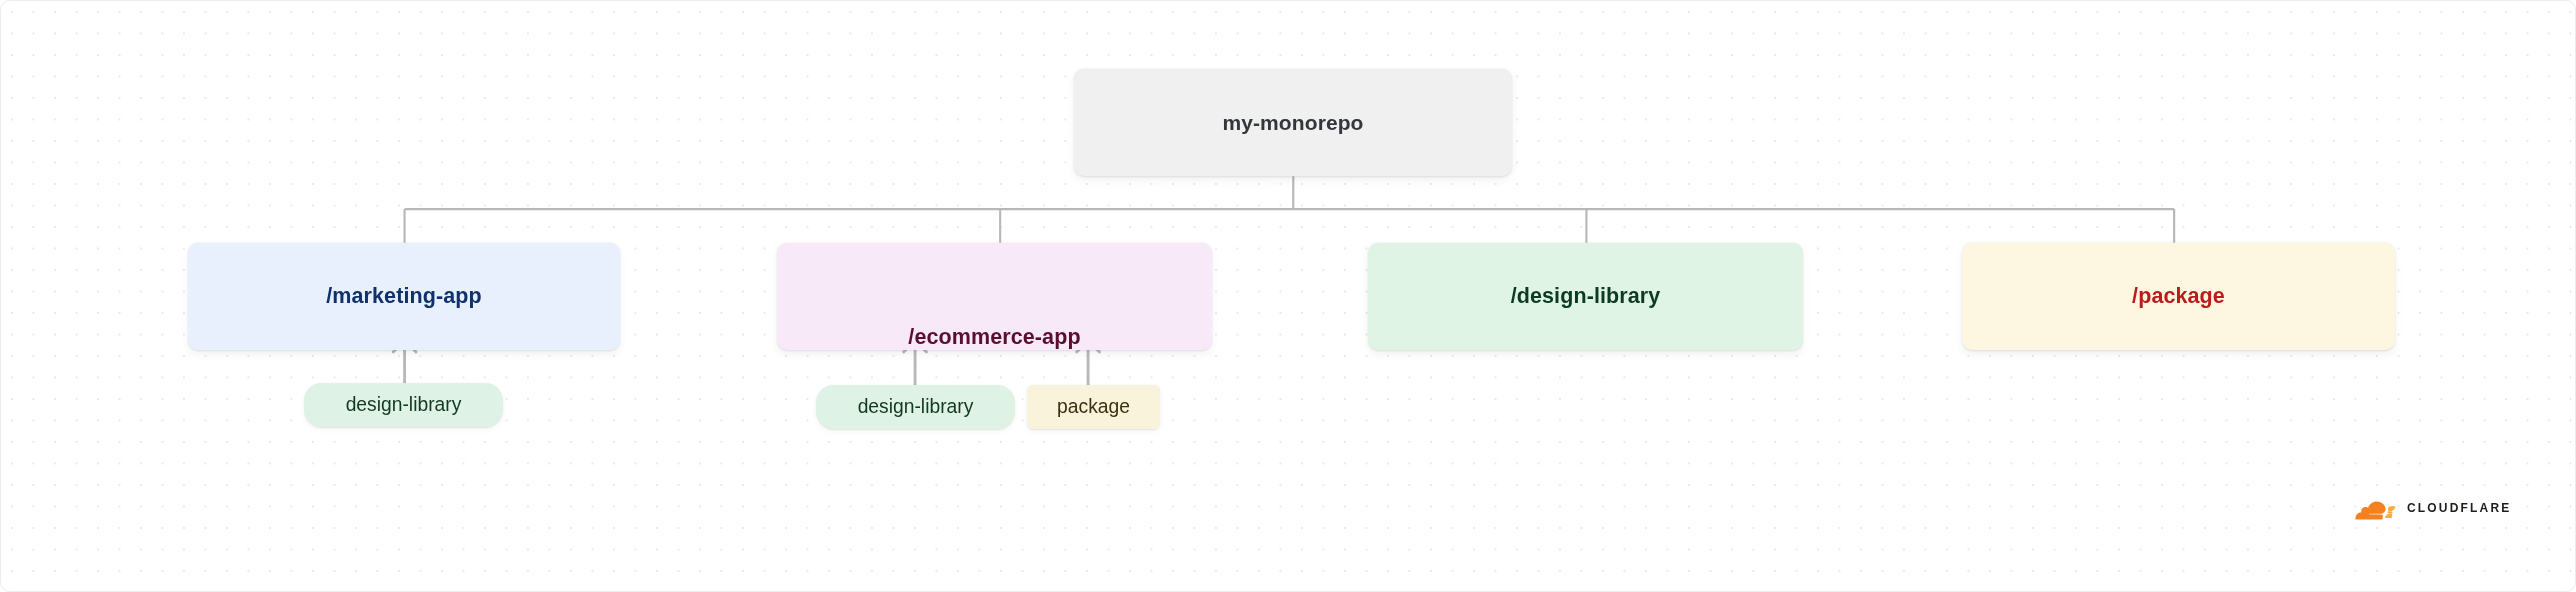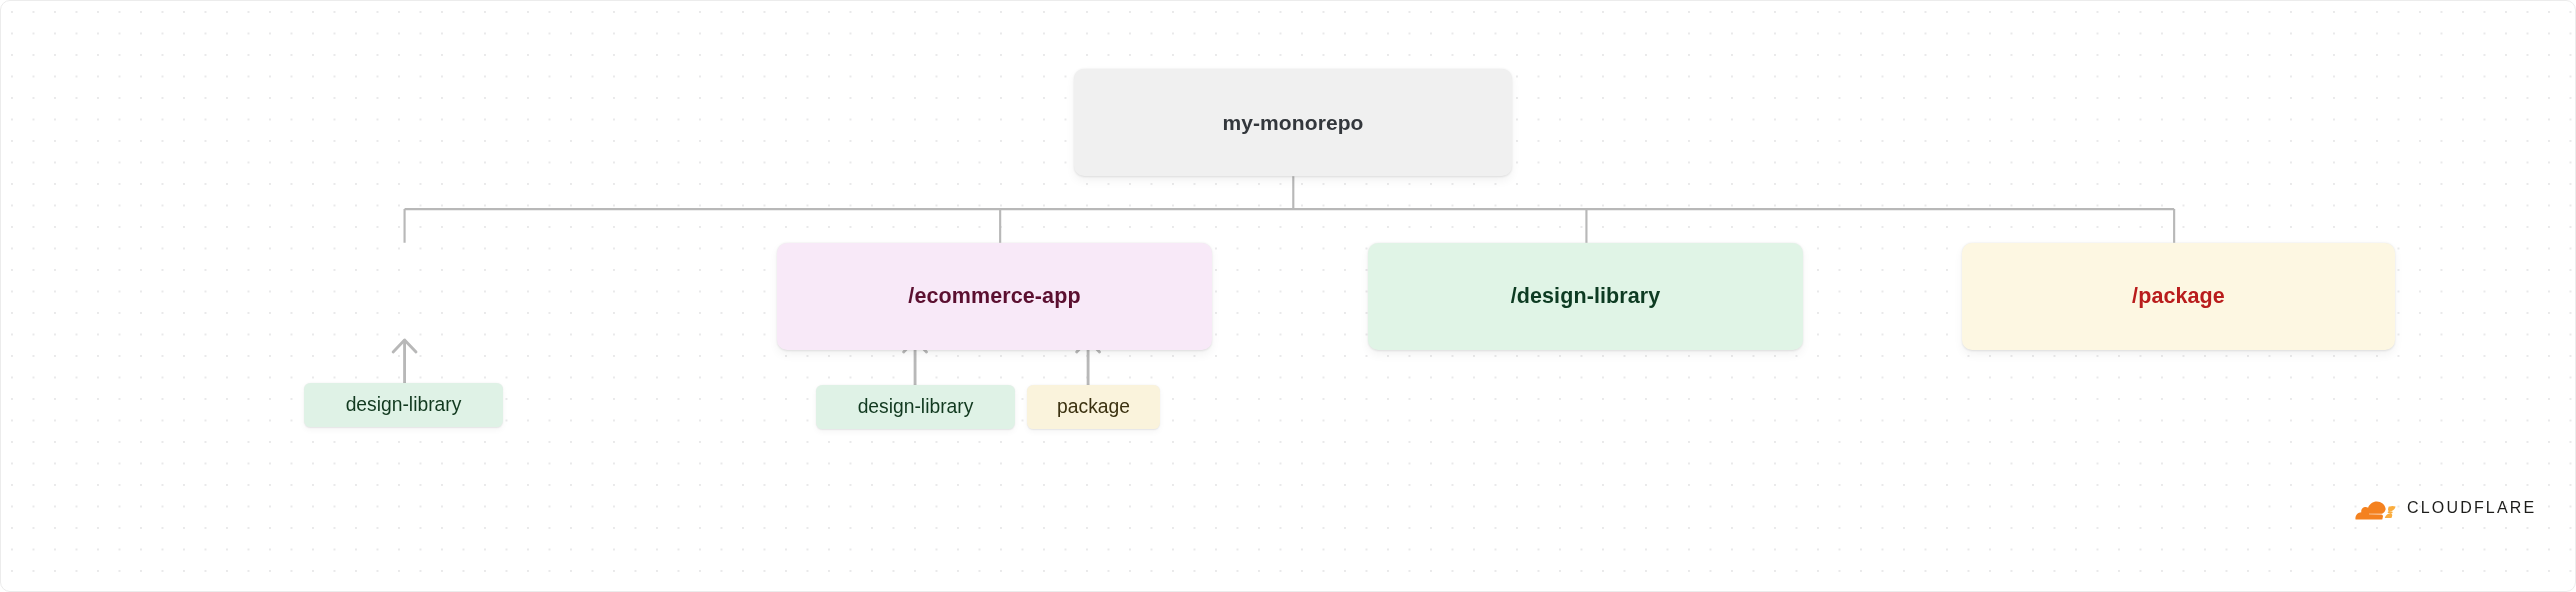--- a/index.html
+++ b/index.html
@@ -48,52 +48,52 @@
     letter-spacing: 0.1px;
     box-shadow: 0 0.7px 2.1px rgba(16,18,22,0.10), 0 4.3px 10px rgba(16,18,22,0.05);
   }
 
   .node-root {
     background: #f0f0f0;
     color: #33373c;
     font-size: 21px;
   }
   .node-blue   { background: #e8f0fd; color: #10316b; font-size: 21.5px; }
-  .node-pink   { background: #f8e9f8; color: #5b0f30; font-size: 21.5px; }
+  .node-pink   { background: #f8e9f8; color: #5b0f30; font-size: 21.5px; align-items: flex-end; }
   .node-green  { background: #e0f4e6; color: #0d3b22; font-size: 21.5px; }
   .node-amber  { background: #fdf7e2; color: #b91c1c; font-size: 21.5px; }
 
   
   .pill {
     position: absolute;
     box-sizing: border-box;
     border-radius: 6.4px;
     display: flex;
     align-items: center;
     justify-content: center;
     font-size: 19.3px;
     font-weight: normal;
     white-space: nowrap;
     box-shadow: 0 0.7px 1.4px rgba(16,18,22,0.08), 0 2.9px 6.4px rgba(16,18,22,0.04);
   }
-  .pill-green { background: #dff2e6; color: #11391f; }
+  .pill-green { background: #dff2e6; color: #11391f; border-radius: 18px; }
   .pill-amber { background: #faf3dc; color: #3b3110; }
 
   
   #cf-logo {
     position: absolute;
     left: 2351px;
     top: 495px;
     display: flex;
     align-items: center;
     gap: 7.9px;
   }
   #cf-logo .cf-word {
-    font-size: 16px;
-    font-weight: normal;
+    font-size: 12px;
+    font-weight: bold;
     letter-spacing: 2.2px;
     color: #1d1d1b;
     line-height: 1;
   }
 </style>
 </head>
 <body>
 
 <div id="canvas">
 
@@ -123,20 +123,23 @@
         <path d="M1519 540 L1519 475"></path>
         <path d="M1503 491 L1519 474 L1535 491"></path>
       </g>
     </g>
   </svg>
 
   <div class="node node-root" style="left:1073px; top:68px; width:438px; height:107px;">
     <span>my-monorepo</span>
   </div>
 
+  <div class="node node-blue" style="left:187px; top:242px; width:432px; height:107px;">
+    <span>/marketing-app</span>
+  </div>
 
   <div class="node node-pink" style="left:776px; top:242px; width:435px; height:107px;">
     <span>/ecommerce-app</span>
   </div>
 
   <div class="node node-green" style="left:1367px; top:242px; width:435px; height:107px;">
     <span>/design-library</span>
   </div>
 
   <div class="node node-amber" style="left:1961px; top:242px; width:433px; height:107px;">

